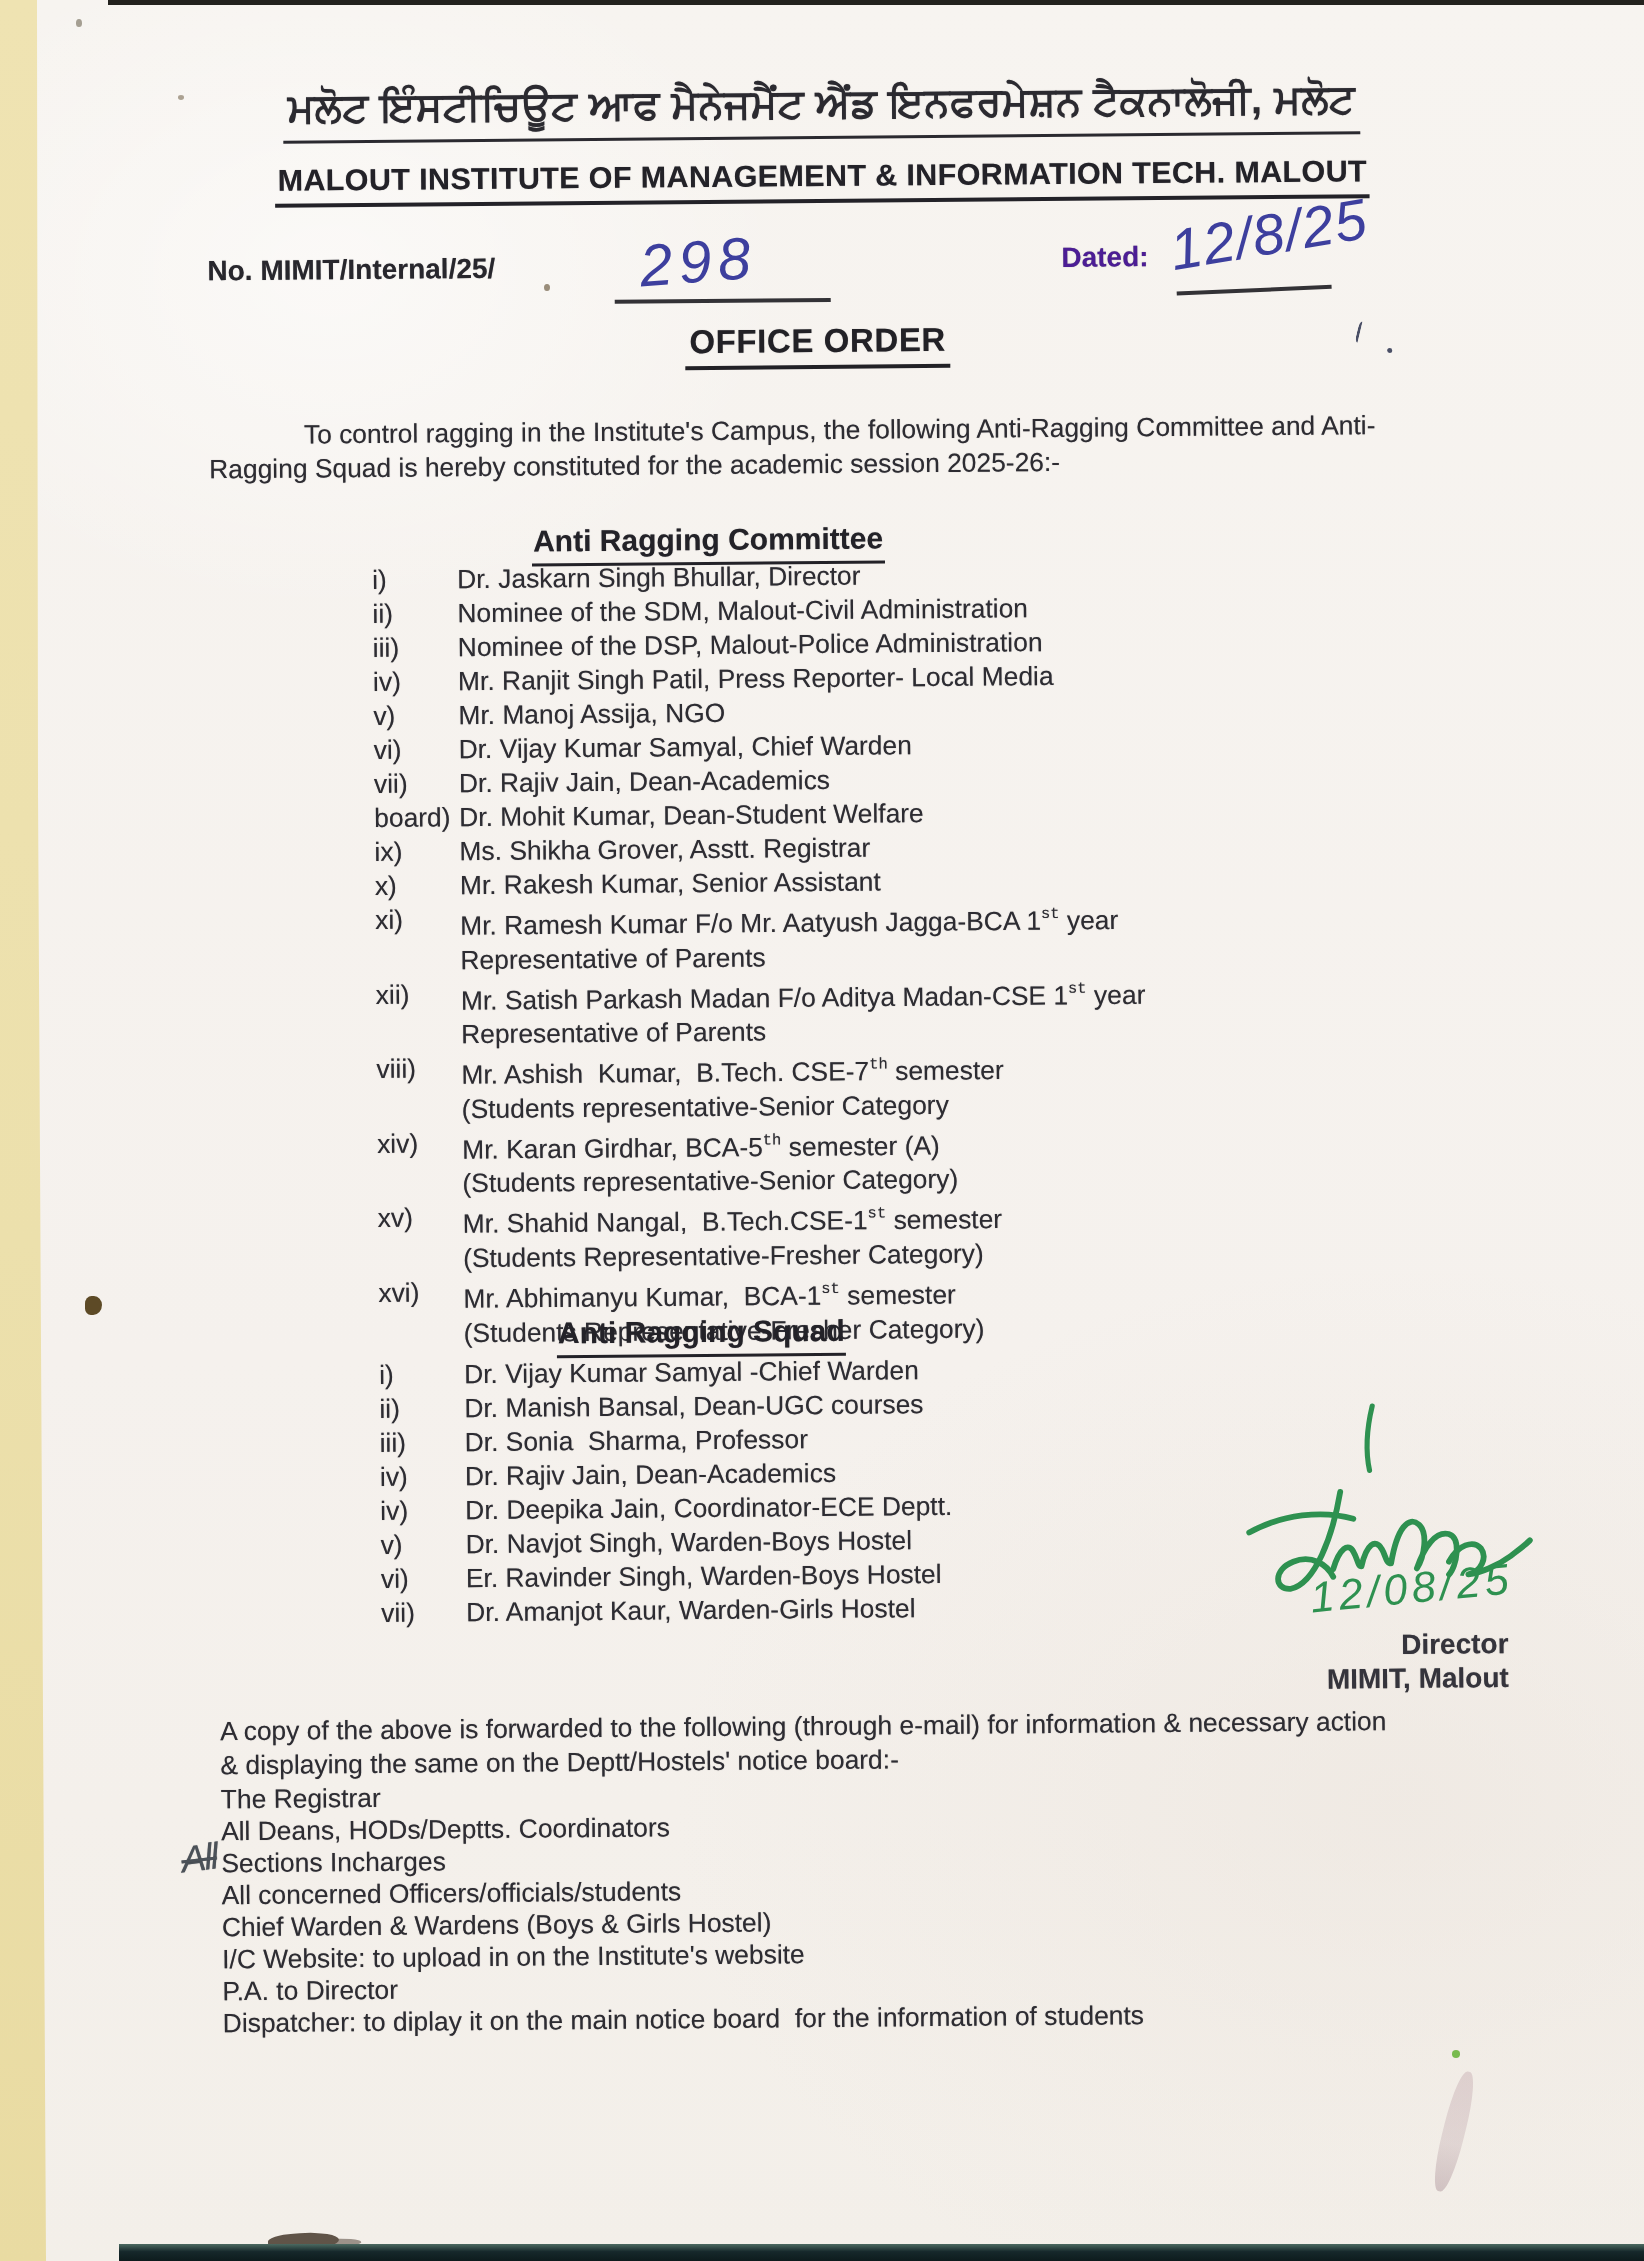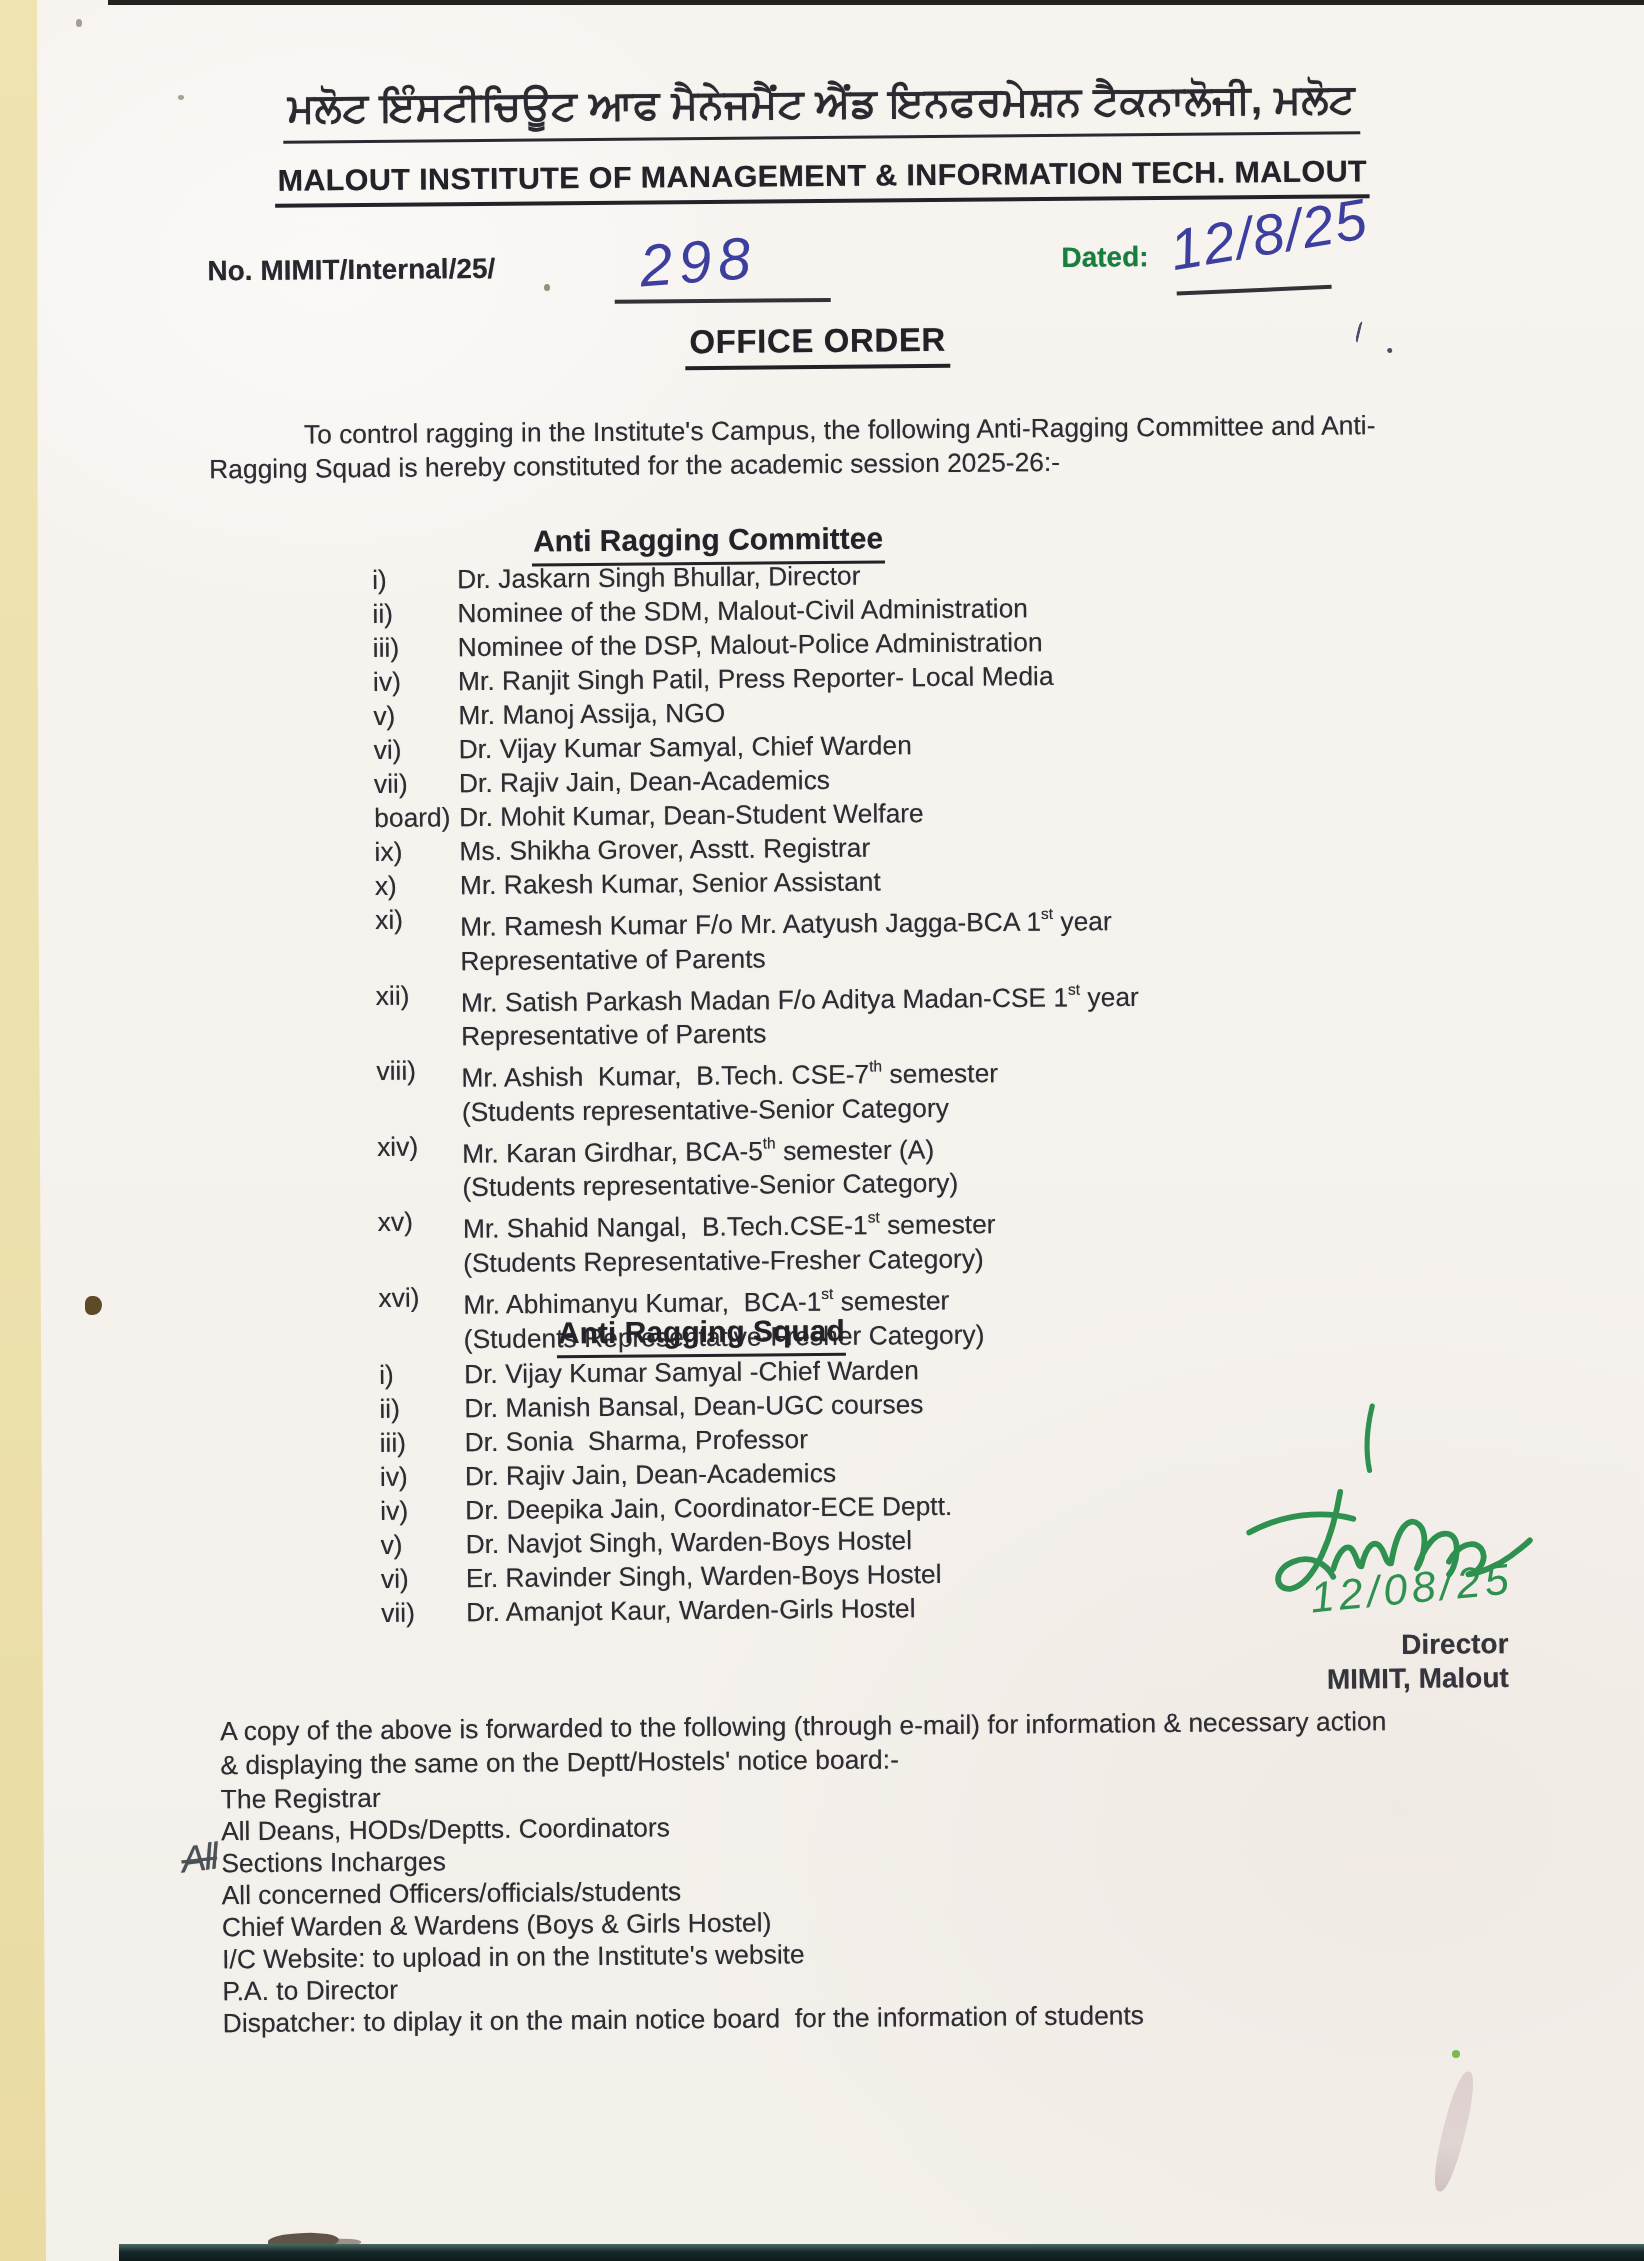--- a/index.html
+++ b/index.html
@@ -44,21 +44,21 @@
   }
   .english-title .ul{display:inline-block;border-bottom:4.5px solid #232228;padding:0 2.6px 6.4px 2.6px;transform:scaleX(1.02);}
 
   .refline{position:absolute;top:250px;left:213px;font-size:28px;font-weight:bold;color:#28272d;}
   .ref-underline{position:absolute;top:298px;left:620px;width:216px;height:3.9px;background:#333236;}
   .hand{font-style:italic;color:#3d3f9e;}
   .hand-298{
     position:absolute;top:227px;left:645px;font-size:59px;letter-spacing:6.4px;
     transform:rotate(-4deg);font-weight:500;
   }
-  .dated-label{position:absolute;top:244px;left:1067px;font-size:28px;font-weight:bold;color:#15803d;}
+  .dated-label{position:absolute;top:244px;left:1067px;font-size:28px;font-weight:bold;color:#4c1d95;}
   .hand-date{
     position:absolute;top:205px;left:1175px;font-size:57px;letter-spacing:1.3px;
     transform:rotate(-9deg);font-weight:500;
   }
   .date-underline{position:absolute;top:292px;left:1182px;width:155px;height:3.9px;background:#333236;transform:rotate(-2deg);}
 
   .office-order{
     position:absolute;top:322px;left:0;right:0;text-align:center;
     font-size:33px;font-weight:bold;letter-spacing:0.6px;color:#222126;
   }
@@ -75,21 +75,21 @@
   .committee-heading{position:absolute;top:522px;left:535px;}
   .squad-heading{position:absolute;top:1314px;left:553px;}
 
   .rlist{position:absolute;left:375px;font-size:26.4px;color:#2d2c32;}
   .committee-list{top:559px;width:1096px;}
   .squad-list{top:1354px;width:1096px;}
   .rrow{display:flex;align-items:flex-start;}
   .rnum{width:85px;flex:0 0 85px;line-height:34px;}
   .rtext{flex:1;}
   .rtext .ln{line-height:34px;white-space:pre;}
-  sup{font-size:15.5px;vertical-align:11.6px;}
+  sup{font-size:15.5px;vertical-align:11.6px;font-family:Liberation Mono, monospace;}
 
   .sig-tick{position:absolute;top:1407px;left:1347px;z-index:3;}
   .signature{position:absolute;top:1477px;left:1237px;z-index:3;}
   .sig-date{
     position:absolute;top:1569px;left:1304px;font-size:43px;letter-spacing:4.5px;
     color:#2e9150;font-style:italic;transform:rotate(-5deg);font-weight:500;z-index:3;
   }
   .sig-title{position:absolute;top:1634px;left:1180px;width:322px;text-align:right;font-size:28px;font-weight:bold;color:#35343c;}
   .sig-org{position:absolute;top:1668px;left:1180px;width:322px;text-align:right;font-size:28px;font-weight:bold;color:#35343c;}
 

